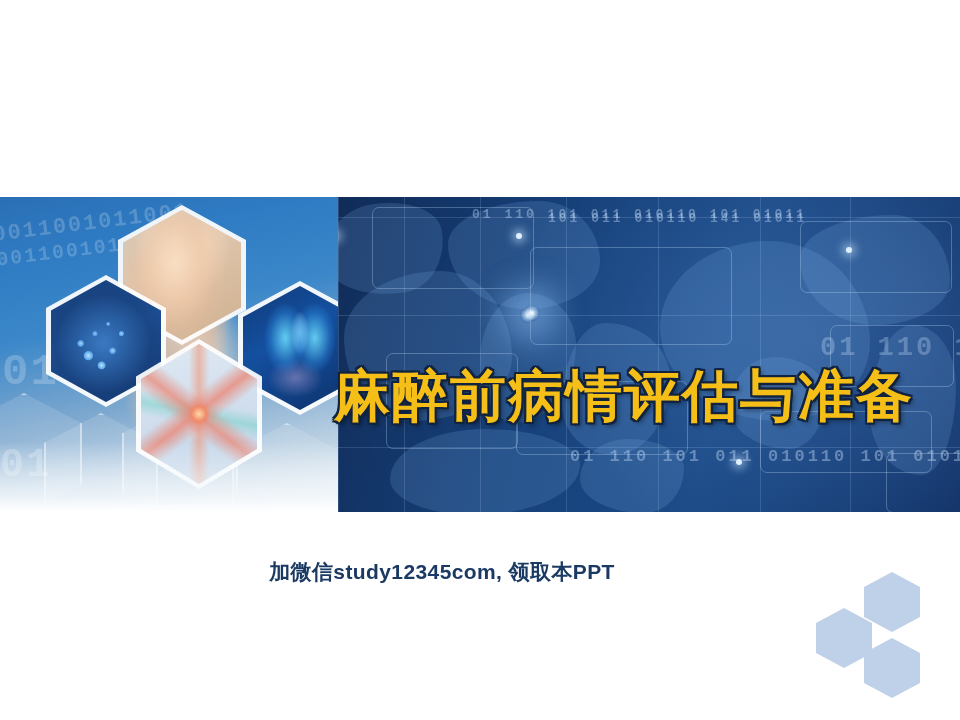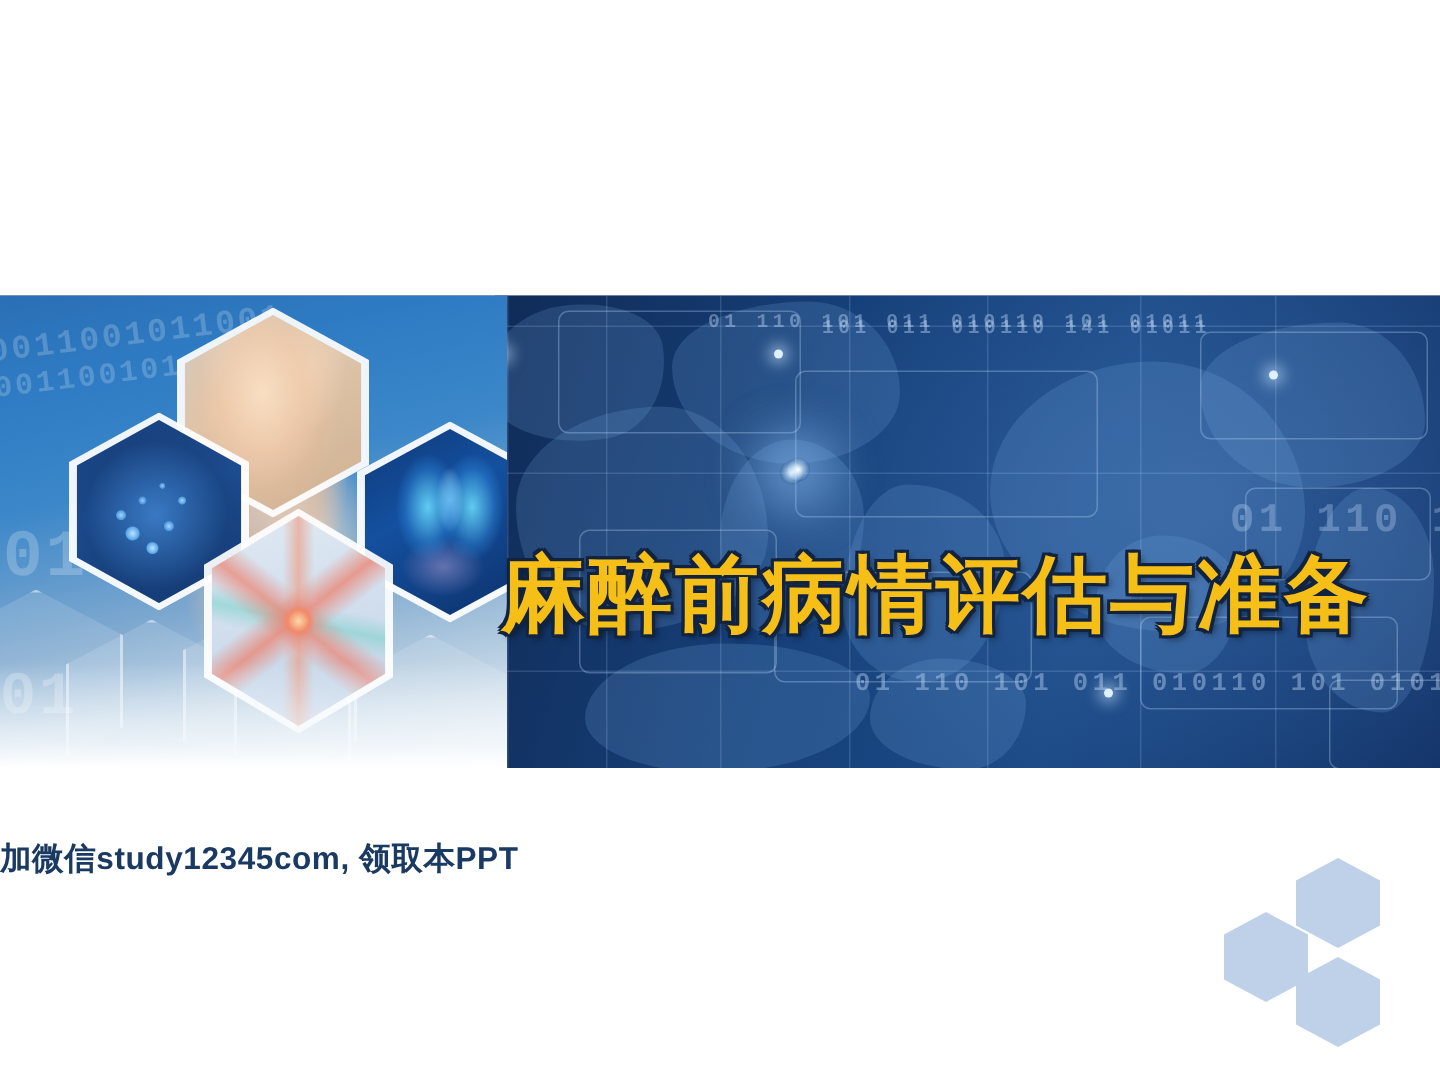--- a/index.html
+++ b/index.html
@@ -154,21 +154,21 @@
       -2px  2px 0 #11233f,  2px  2px 0 #11233f,
        0px -2px 0 #11233f,  0px  2px 0 #11233f,
       -2px  0px 0 #11233f,  2px  0px 0 #11233f,
        3px 3px 5px rgba(0,0,0,.45);
   }
 
   
   .subtitle{
     position:absolute;
     left:0; top:558px; width:884px;
-    text-align:left;
+    text-align:center;
     font-size:21px;
     font-weight:700;
     color:#1b3a63;
     letter-spacing:.4px;
   }
 
   
   .hexdeco{position:absolute;}
   .hexdeco .h{
     position:absolute;

